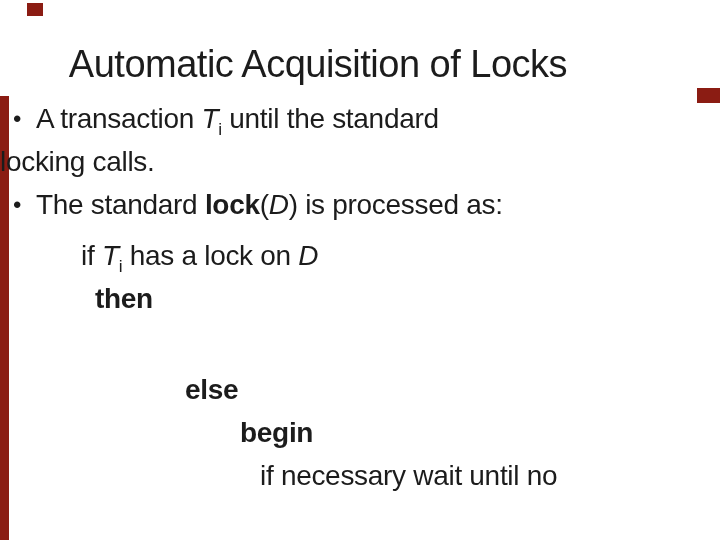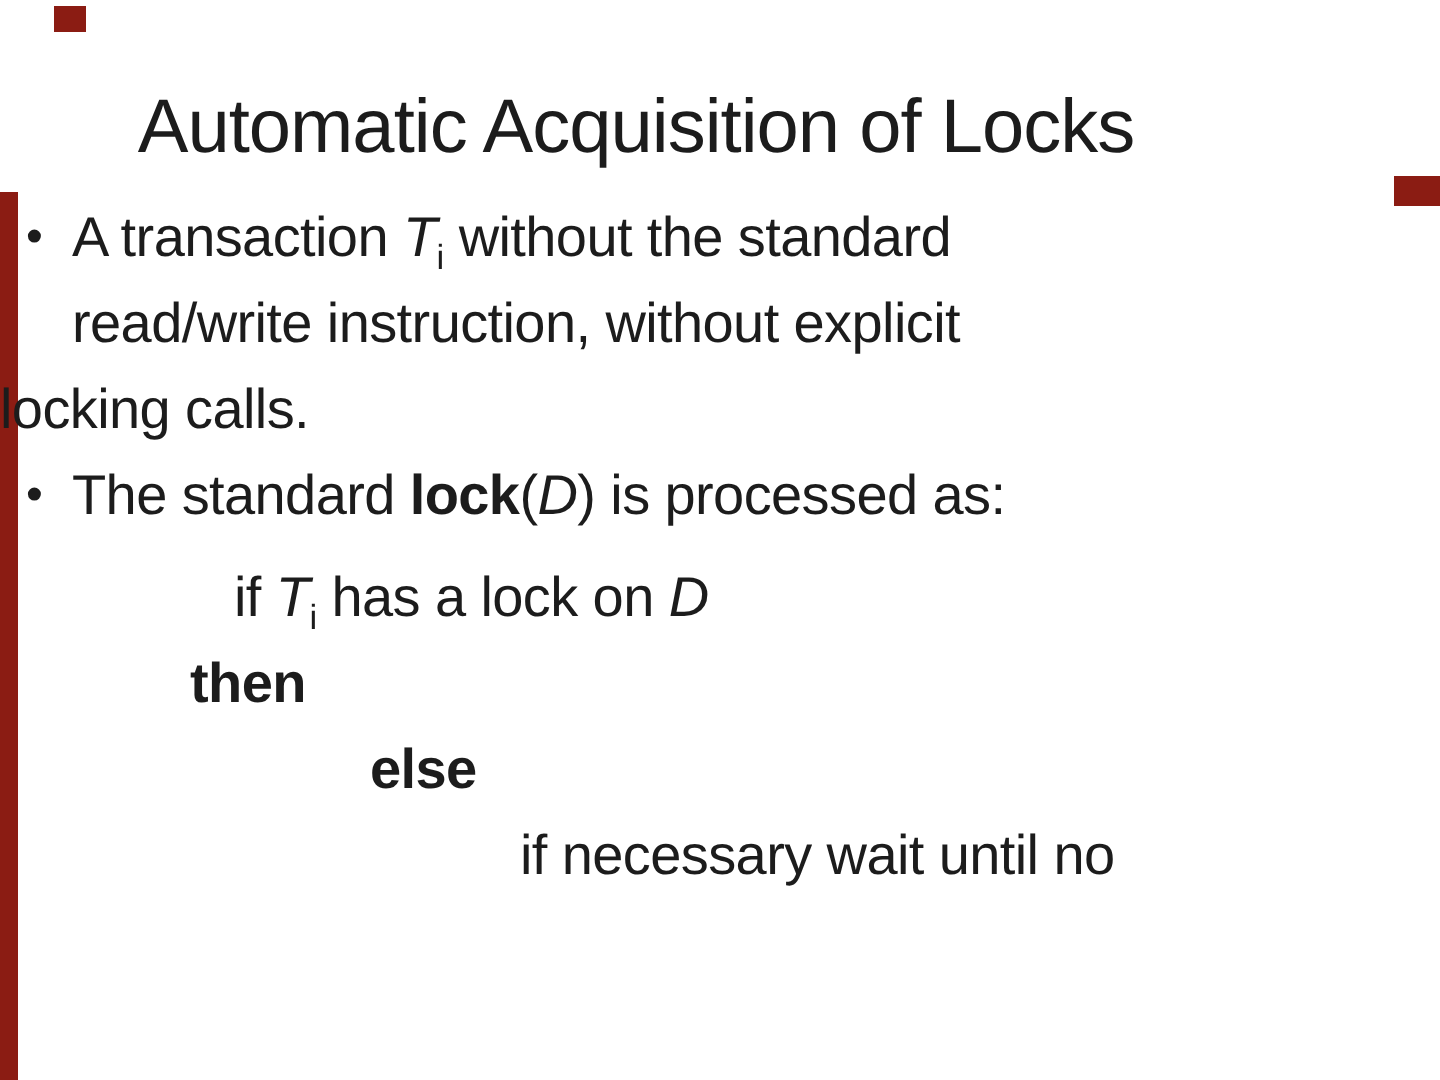--- a/index.html
+++ b/index.html
@@ -33,22 +33,22 @@
 <body>
 
 <div id="slide" style="color: rgb(28, 28, 28);">
   <div class="deco" id="deco-top-left" style="background: rgb(139, 28, 19);"></div>
   <div class="deco" id="deco-right" style="background: rgb(139, 28, 19);"></div>
   <div class="deco" id="deco-left" style="background: rgb(139, 28, 19);"></div>
 
   <div id="title">Automatic Acquisition of Locks</div>
 
   <div id="content">
-      <div class="line" style="padding-left: 36px;"><span class="bullet">•</span><span>A transaction </span><span class="seg-i">T</span><sub class="seg-sub">i</sub><span> without the standard</span></div>
-      <div class="line" style="padding-left: 36px;"><span>read/write instruction, without explicit</span></div>
+      <div class="line" style="padding-left: 36px;"><span class="bullet">•</span><span>A transaction </span><span class="seg-i">T</span><sub class="seg-sub">i</sub><span> until the standard</span></div>
       <div class="line" style=""><span>locking calls.</span></div>
       <div class="line" style="padding-left: 36px;"><span class="bullet">•</span><span>The standard </span><span class="seg-b">lock</span><span>(</span><span class="seg-i">D</span><span>) is processed as:</span></div>
-      <div class="line" style="padding-left: 117px; margin-top: 8px;"><span>if </span><span class="seg-i">T</span><sub class="seg-sub">i</sub><span> has a lock on </span><span class="seg-i">D</span></div>
+      <div class="line" style="padding-left: 81px; margin-top: 8px;"><span>if </span><span class="seg-i">T</span><sub class="seg-sub">i</sub><span> has a lock on </span><span class="seg-i">D</span></div>
       <div class="line" style="padding-left: 95px;"><span class="seg-b">then</span></div>
-      <div class="line" style="padding-left: 185px;"><span class="seg-b">else</span></div>
+      <div class="line" style="padding-left: 185px; margin-top: 48px;"><span class="seg-b">else</span></div>
+      <div class="line" style="padding-left: 240px;"><span class="seg-b">begin</span></div>
       <div class="line" style="padding-left: 260px;"><span>if necessary wait until no</span></div>
     </div>
 </div>
 
 </body></html>

